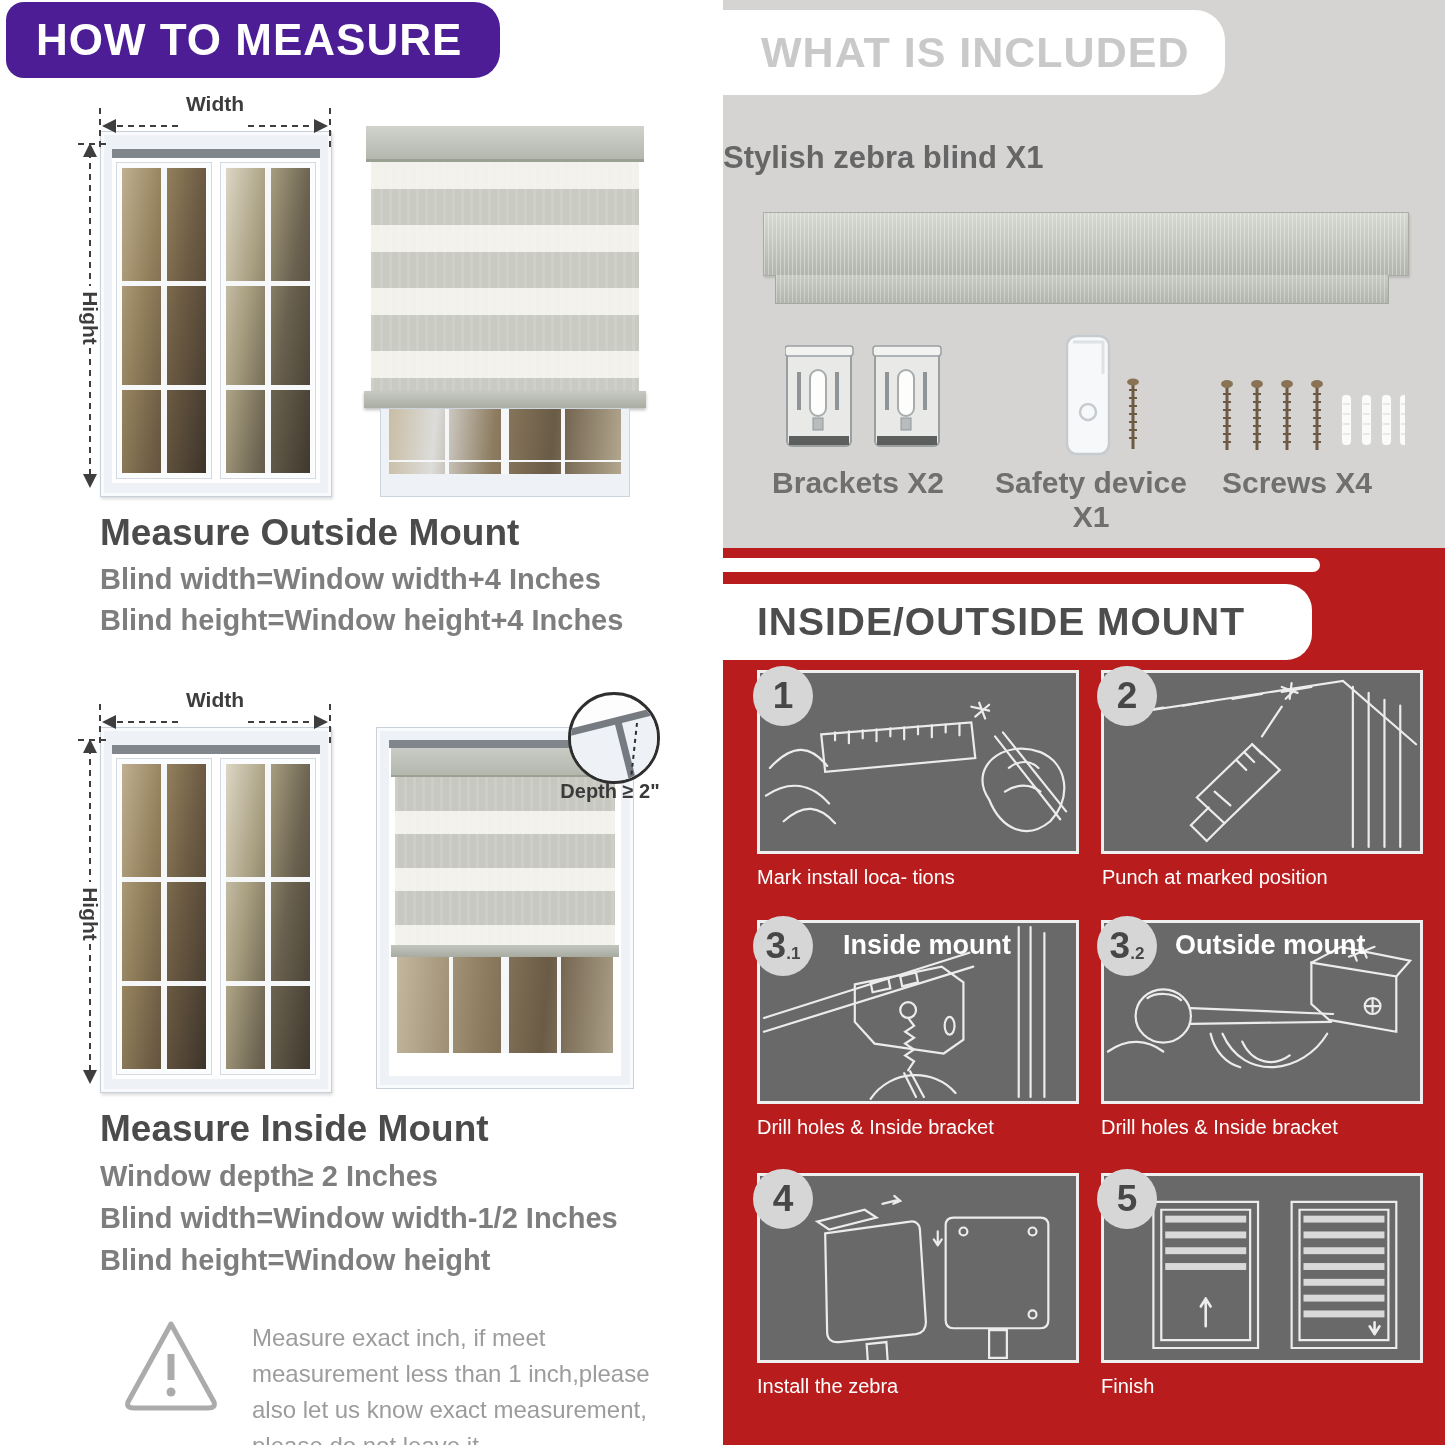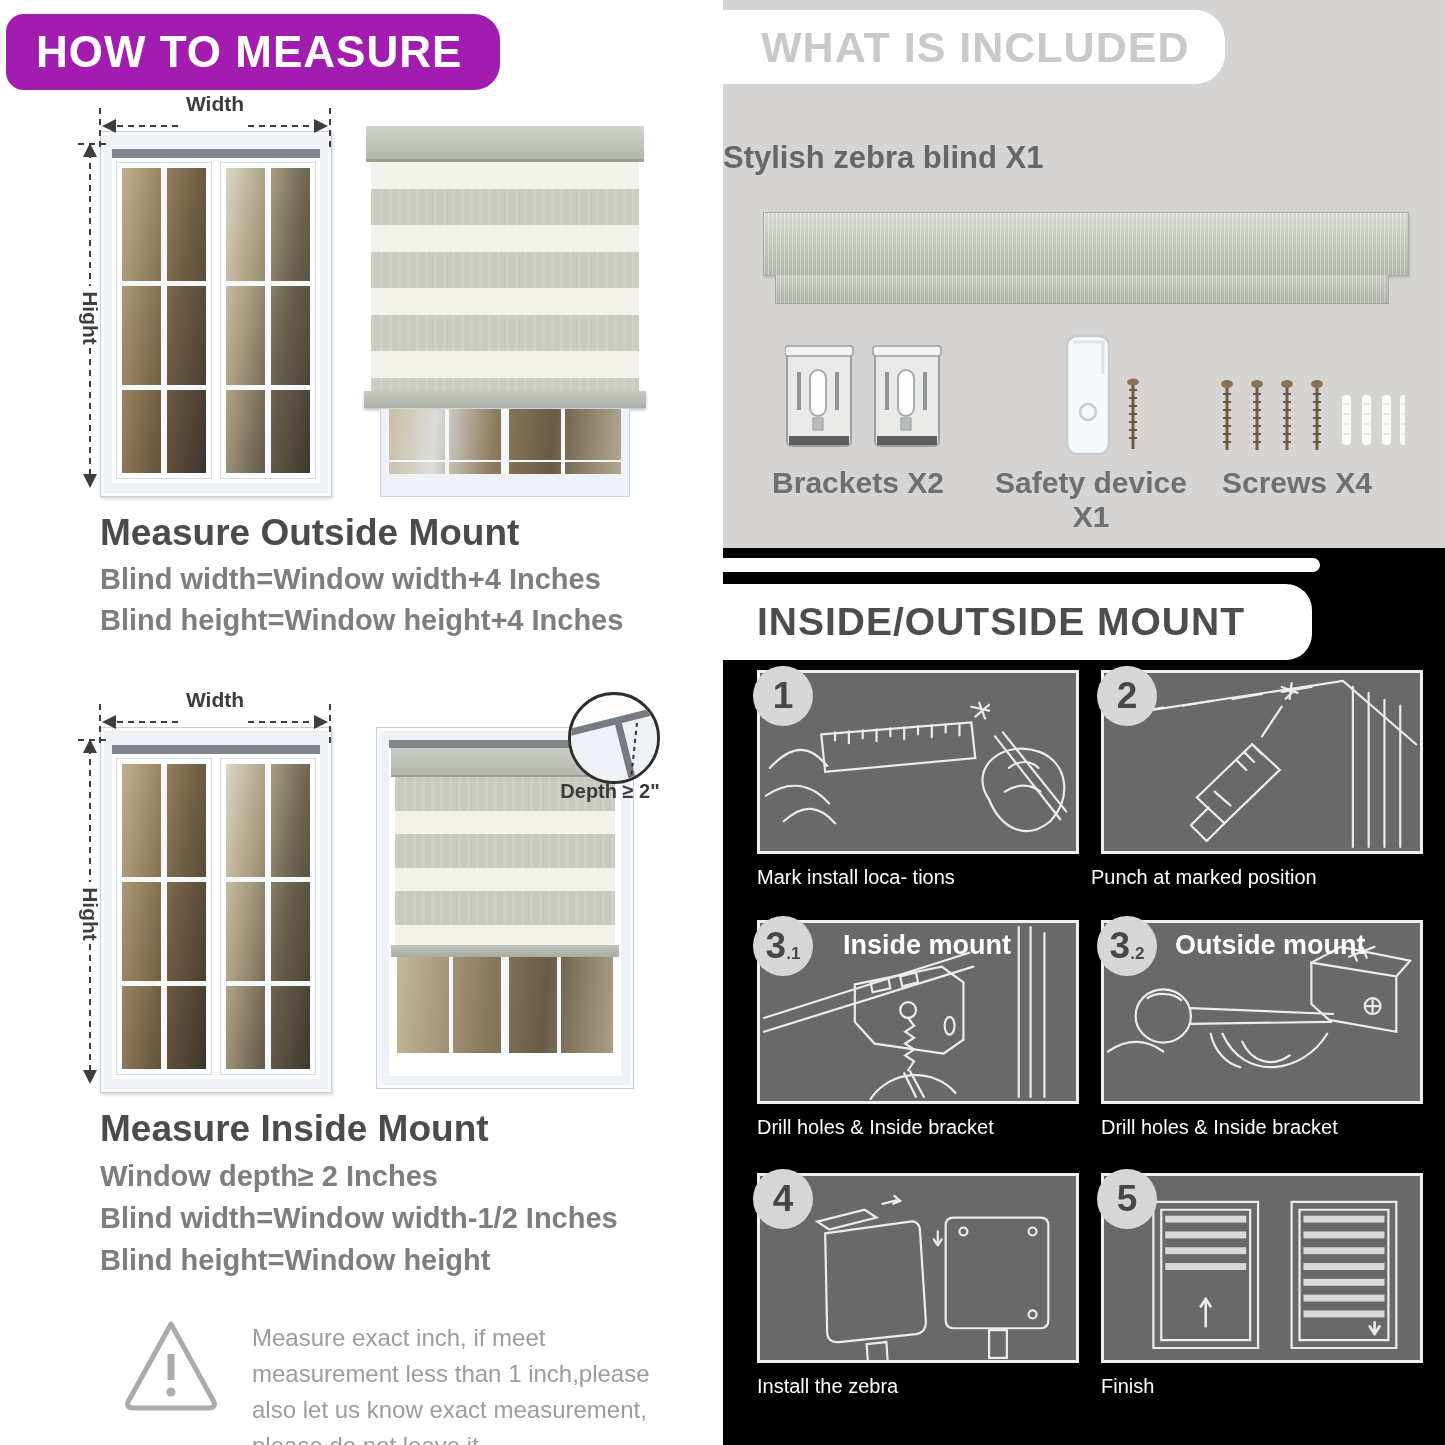--- a/index.html
+++ b/index.html
@@ -1,21 +1,21 @@
 <!DOCTYPE html>
 <html><head>
 <meta charset="utf-8">
 <style>
   html,body{margin:0;padding:0;background:#fff;}
   #page{position:relative;width:1445px;height:1445px;background:#ffffff;overflow:hidden;
         font-family:"Liberation Sans","DejaVu Sans",sans-serif;}
   .abs{position:absolute;}
 
   
-  .howto-box{left:6px;top:14px;width:494px;height:76px;background:#a21caf;
+  .howto-box{left:6px;top:2px;width:494px;height:76px;background:#4c1d95;
              border-radius:18px 26px 26px 18px;display:flex;align-items:center;}
   .howto-box span{color:#fff;font-size:44px;font-weight:700;letter-spacing:1px;padding-left:30px;}
 
   .heading{font-size:37px;font-weight:700;color:#4b4b4b;}
   .specline{font-size:29px;font-weight:700;color:#7e7e7e;}
 
   
   .win{width:230px;height:364px;background:#eef2f7;border:1px solid #c8d0da;
        box-shadow:inset 0 0 0 3px #f8fafc,1px 2px 3px rgba(0,0,0,.15);}
   .win-lintel{position:absolute;left:11px;right:11px;top:17px;height:9px;background:#81868c;}
@@ -66,36 +66,36 @@
       linear-gradient(95deg,#c3b79e 0%,#8d7c60 40%,#6a5b46 68%,#ab9f87 100%);}
 
   .mag{left:568px;top:692px;width:86px;height:86px;border:3px solid #2e2e2e;border-radius:50%;
        background:#fdfdfd;overflow:hidden;}
   .depth-label{font-size:20px;font-weight:700;color:#3a3a3a;}
 
   .warn-text{font-size:24px;line-height:36px;color:#9c9c9c;font-weight:500;}
 
   
   .included{left:723px;top:0;width:722px;height:548px;background:#d5d4d3;}
-  .included-box{position:absolute;left:0;top:10px;width:502px;height:74px;background:#fff;
+  .included-box{position:absolute;left:0;top:10px;width:502px;height:85px;background:#fff;
                 border-radius:0 30px 30px 0;display:flex;align-items:center;}
   .included-box span{color:#c9c9c9;font-size:43px;font-weight:700;letter-spacing:1px;padding-left:38px;}
   .product-title{position:absolute;left:0;top:140px;width:100%;text-align:left;
                  font-size:31px;font-weight:700;color:#666;}
   .hr-top{position:absolute;left:40px;top:212px;width:644px;height:62px;
           background-image:repeating-linear-gradient(90deg,rgba(255,255,255,.35) 0 1px,transparent 1px 4px),
           linear-gradient(#d6d9d1,#bcc0b7 70%,#b1b5ac);
           border:1px solid #a9ada4;box-shadow:1px 2px 2px rgba(0,0,0,.12);}
   .hr-bottom{position:absolute;left:52px;top:275px;width:612px;height:28px;
           background-image:repeating-linear-gradient(90deg,rgba(255,255,255,.3) 0 1px,transparent 1px 4px),
           linear-gradient(#c9ccc4,#b0b4ab);border:1px solid #a4a89f;border-top:0;}
   .inc-label{position:absolute;top:466px;font-size:30px;font-weight:700;color:#6f6f6f;text-align:center;}
 
   
-  .mount{left:723px;top:548px;width:722px;height:897px;background:#000000;}
+  .mount{left:723px;top:548px;width:722px;height:897px;background:#b91c1c;}
   .mount-strip{position:absolute;left:0;top:10px;width:597px;height:14px;background:#fff;border-radius:0 8px 8px 0;}
   .mount-box{position:absolute;left:0;top:36px;width:589px;height:76px;background:#fff;
              border-radius:0 26px 26px 0;display:flex;align-items:center;}
   .mount-box span{color:#4d4d4d;font-size:39px;font-weight:700;letter-spacing:1px;padding-left:34px;}
 
   .step{position:absolute;width:322px;height:184px;border:3px solid #efefef;background:#696969;
         overflow:hidden;box-sizing:border-box;}
   .badge{position:absolute;top:-7px;left:-7px;width:60px;height:60px;border-radius:50%;background:#d6d6d6;
          color:#474747;font-weight:700;font-size:37px;display:flex;align-items:center;justify-content:center;}
   .badge .sub{font-size:17px;margin-top:16px;font-weight:700;}
@@ -333,21 +333,21 @@
           <path d="M150,72 L160,82 M142,80 L152,90 M134,88 L144,98"></path>
           <path d="M122,152 L104,170 L88,154 L106,136"></path>
           <path d="M112,120 l16,14"></path>
         </g>
       </svg>
     </div>
     <div class="badge abs" style="left:374px;top:118px;">
       <span>2</span>
         <span class="sub"></span>
     </div>
-    <div class="caption" style="left:368px;top:318px;">Punch at  marked position</div>
+    <div class="caption" style="left:379px;top:318px;">Punch at  marked position</div>
 
     <div class="step" style="left:34px;top:372px;">
       <svg class="art" viewBox="0 0 320 180">
         <g stroke="#ececec" stroke-width="2.2" fill="none" stroke-linecap="round">
           <path d="M4,96 L212,30 M4,110 L216,44"></path>
           <path d="M262,4 V176 M274,4 V176 M288,10 V176"></path>
           <path d="M96,62 L184,44 L206,60 L206,118 L186,132 L116,122 L96,100 Z"></path>
           <path d="M112,60 l18,-4 l2,10 l-18,4 Z M142,54 l16,-4 l2,10 l-16,4 Z"></path>
           <circle cx="150" cy="88" r="8"></circle>
           <ellipse cx="192" cy="104" rx="5" ry="9"></ellipse>

